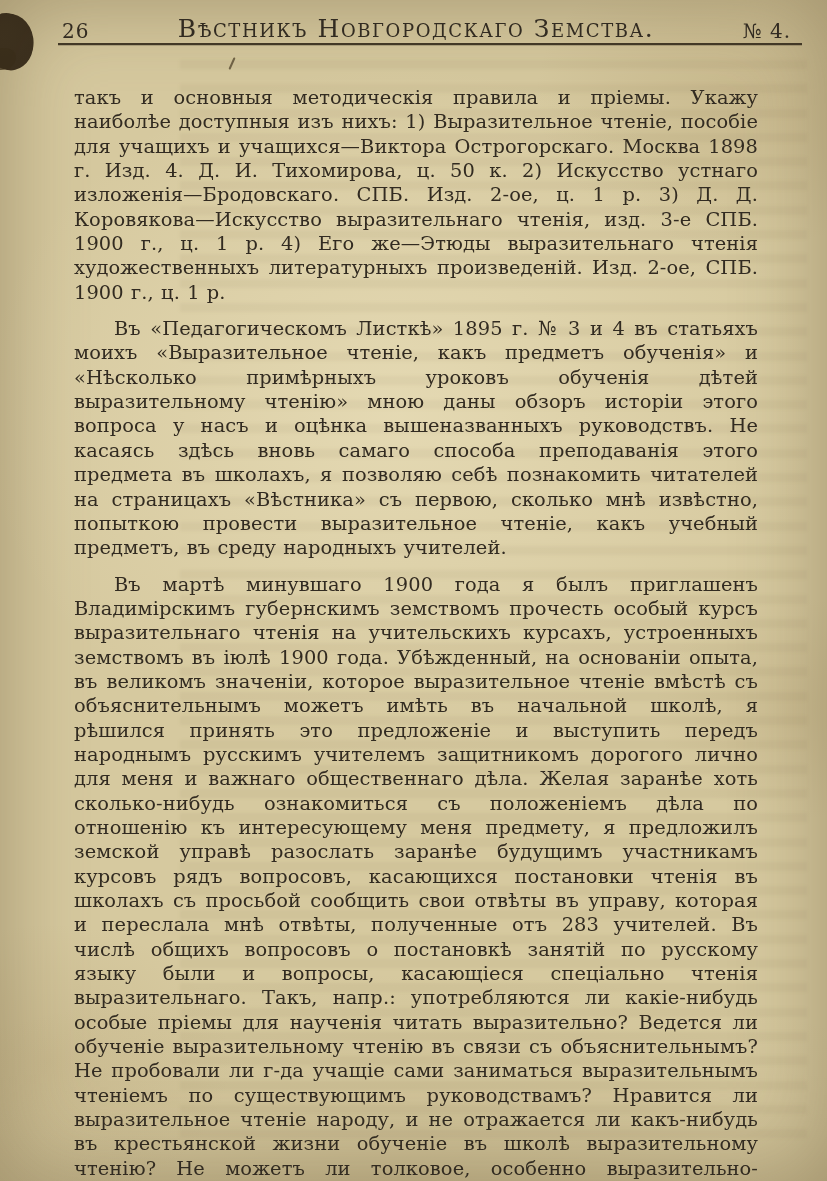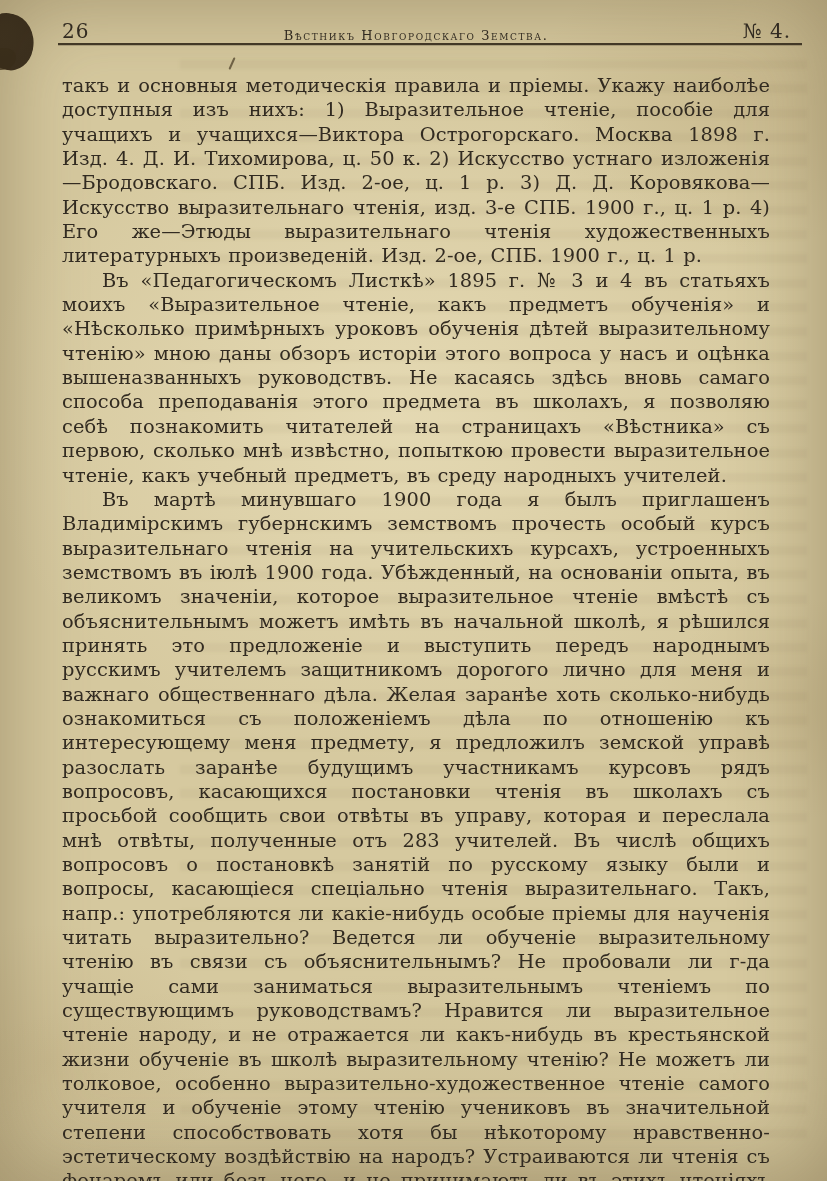--- a/index.html
+++ b/index.html
@@ -72,21 +72,21 @@
     align-items: flex-end;
   }
   .page-number {
     font-size: 20px;
     letter-spacing: 1px;
     flex: 0 0 auto;
   }
   .journal-title {
     flex: 1 1 auto;
     text-align: center;
-    font-size: 13px;
+    font-size: 25px;
     font-variant: small-caps;
     letter-spacing: 1.6px;
     white-space: nowrap;
   }
   .issue-number {
     flex: 0 0 auto;
     font-size: 20px;
     letter-spacing: 1px;
   }
   .header-rule {
@@ -100,21 +100,21 @@
     position: absolute;
     top: 74px; left: 62px;
     width: 708px;
     font-size: 19.4px;
     line-height: 24.35px;
     text-align: justify;
     letter-spacing: 0.1px;
     word-spacing: 1px;
   }
   .article p.para {
-    margin: 0;
+    margin: 12px;
     text-indent: 0;
   }
   .article p.para.indent {
     text-indent: 40px;
   }
   .it {
   }
 </style>
 </head>
 <body>

